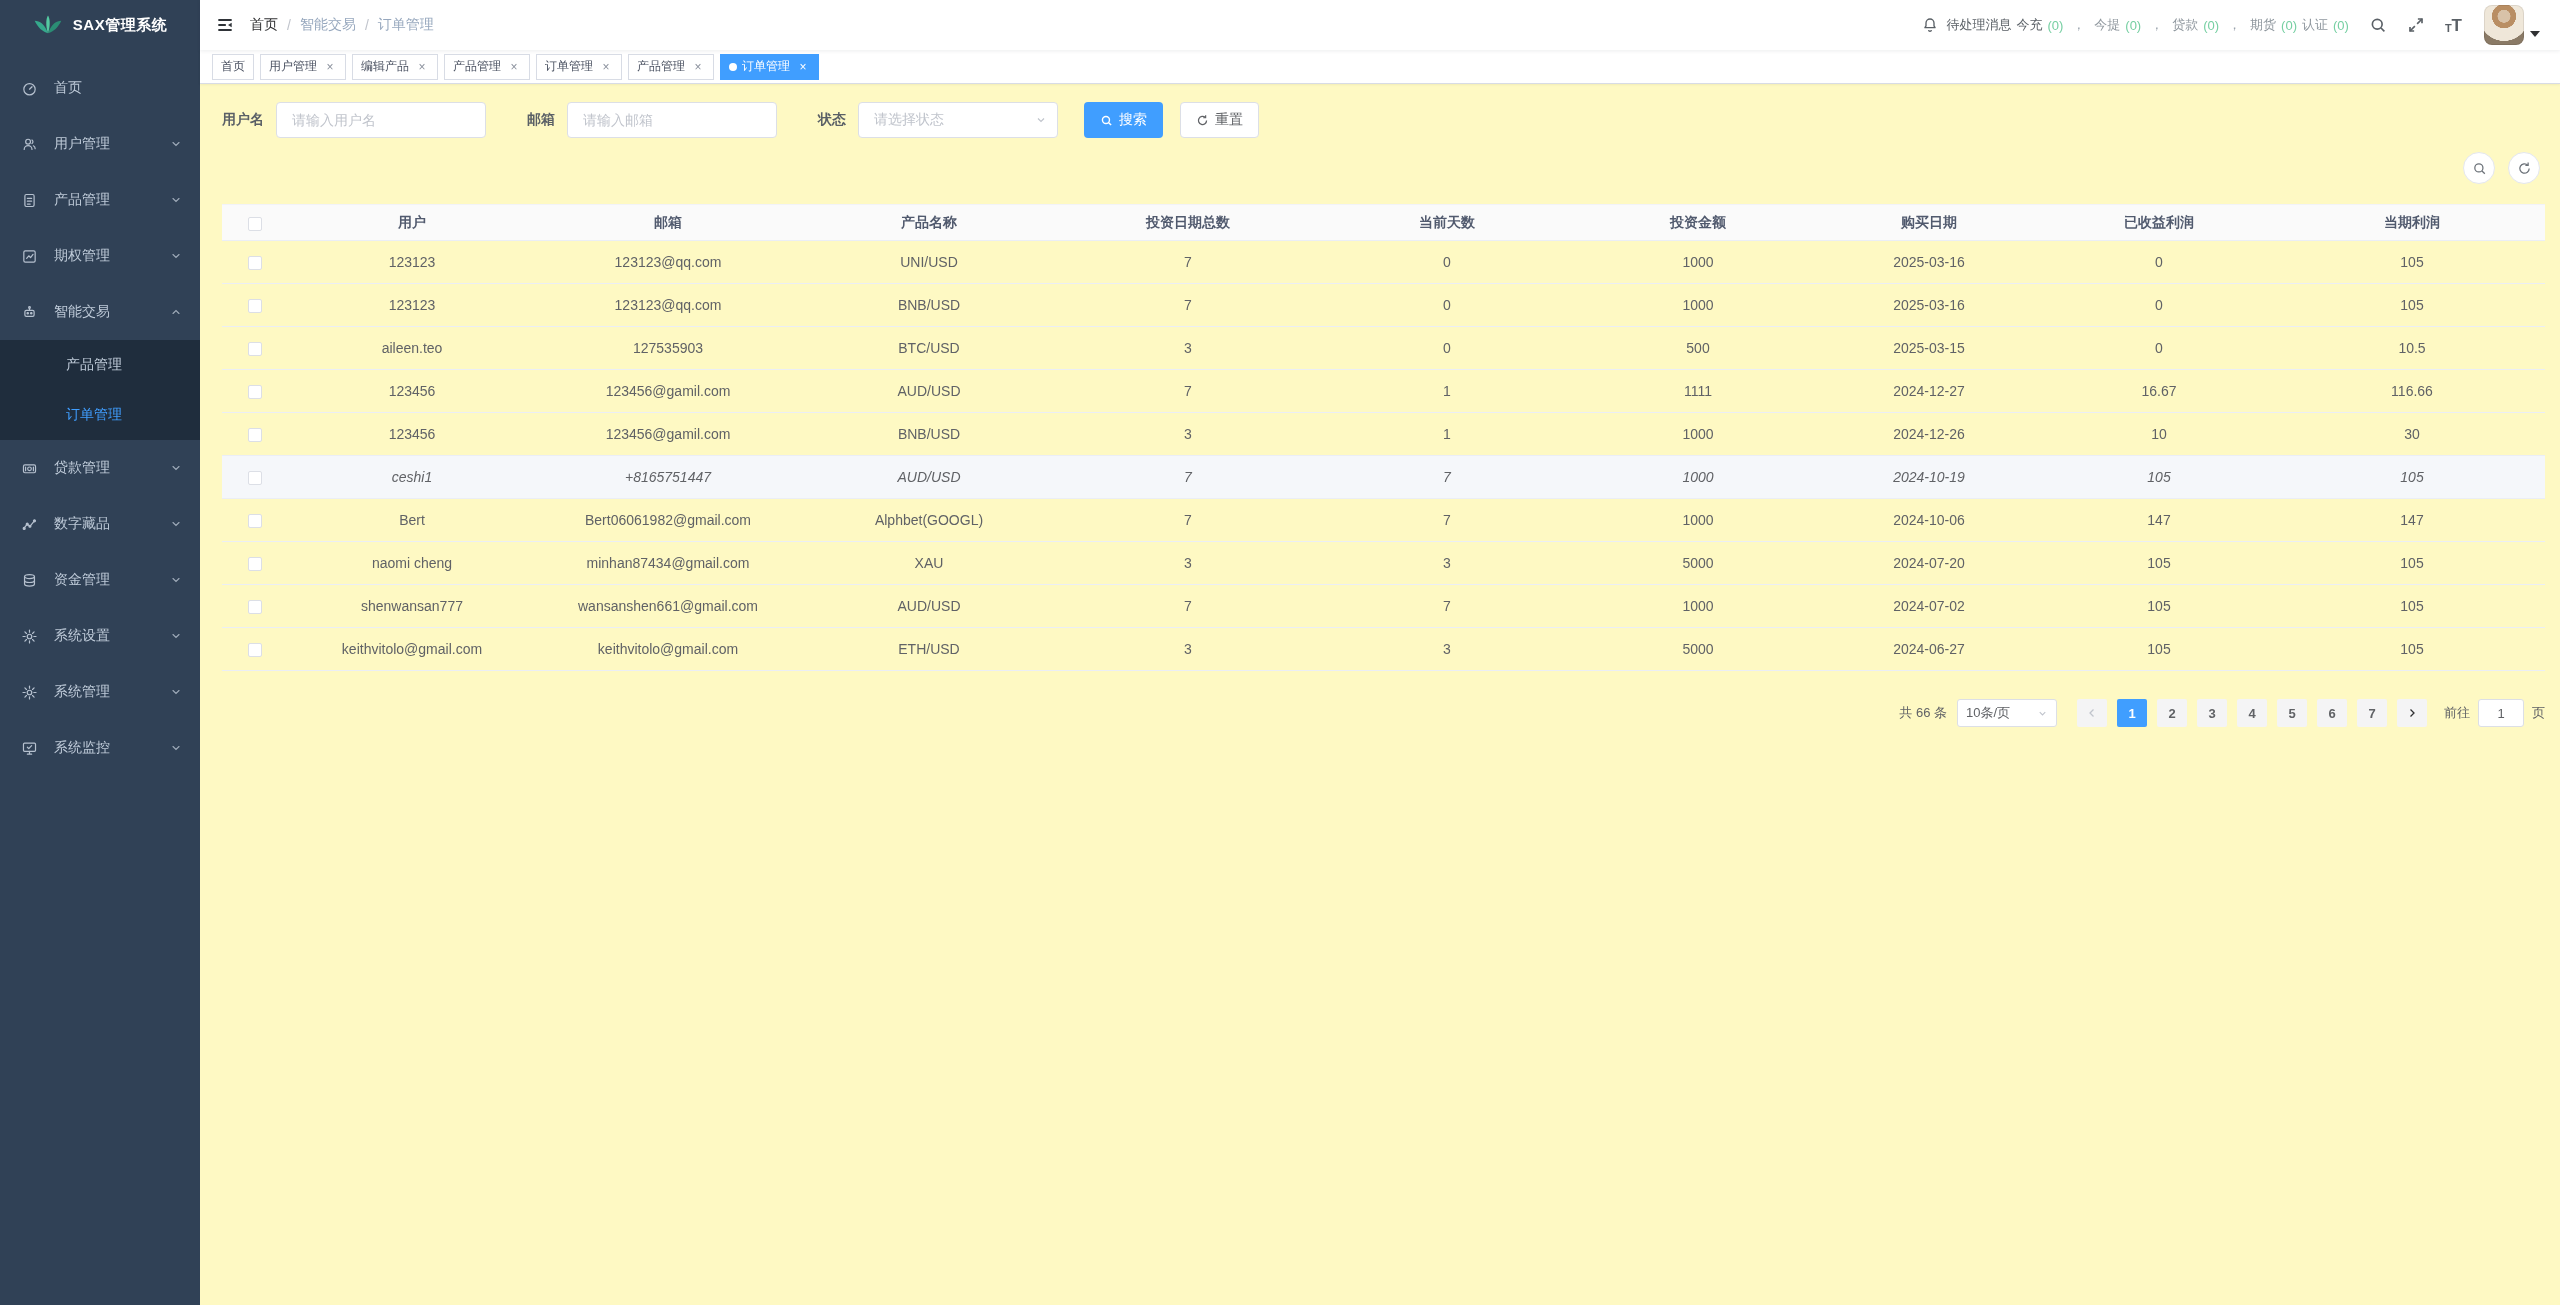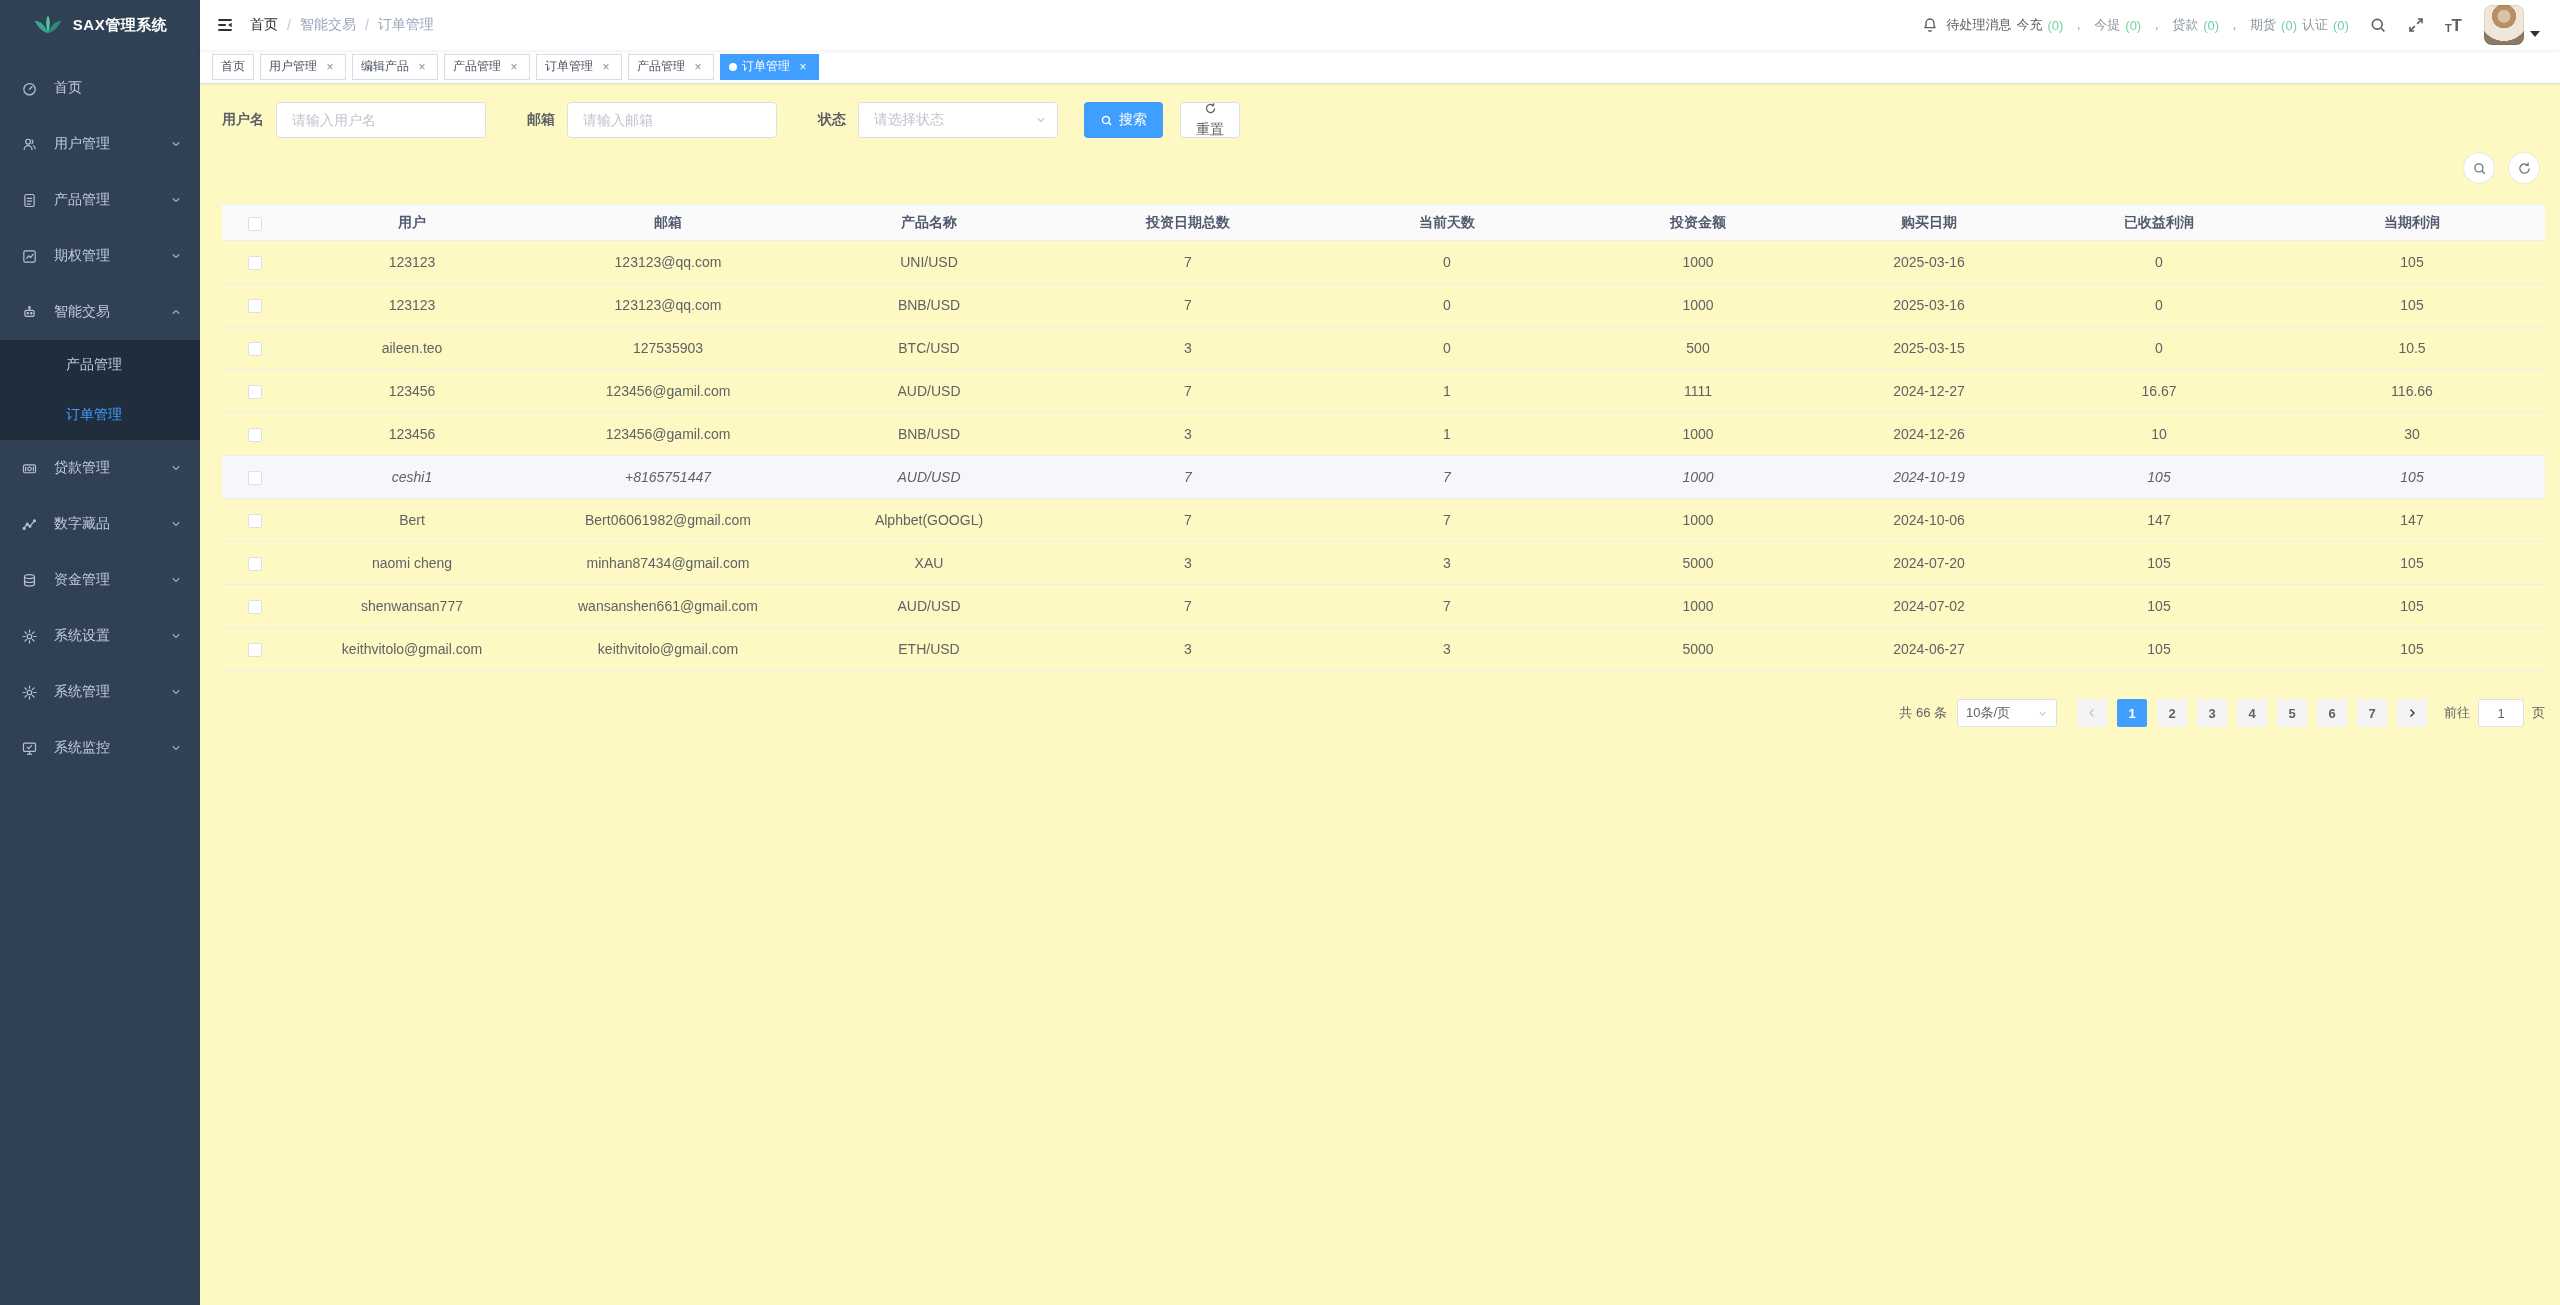--- a/index.html
+++ b/index.html
@@ -66,21 +66,21 @@
   .content { flex:1; padding:18px 15px 0 22px; background:#fef9c3; }
   .filter-row { display:flex; align-items:center; font-size:14px; }
   .f-label { font-weight:bold; color:#5a6066; margin-right:12px; white-space:nowrap; }
   .f-input { width:210px; height:36px; border:1px solid #dcdfe6; border-radius:4px; padding:0 15px; font-size:14px; color:#606266; font-family:inherit; outline:none; }
   .f-input::placeholder { color:#c0c4cc; }
   .f-gap { width:41px; }
   .f-select { width:200px; height:36px; border:1px solid #dcdfe6; border-radius:4px; padding:0 30px 0 15px; display:flex; align-items:center; color:#c0c4cc; position:relative; cursor:pointer; background:#fff; }
   .f-select .sel-chevron { position:absolute; right:10px; color:#c0c4cc; display:flex; }
   .btn { height:36px; border-radius:4px; font-size:14px; display:inline-flex; align-items:center; justify-content:center; gap:6px; padding:0 15px; cursor:pointer; border:1px solid transparent; font-family:inherit; }
   .btn-primary { background:#409eff; color:#fff; margin-left:26px; }
-  .btn-plain { background:#fff; color:#606266; border-color:#dcdfe6; margin-left:17px;flex-direction:column; }
+  .btn-plain { background:#fff; color:#606266; border-color:#dcdfe6; margin-left:17px; }
   .btn svg { display:block; }
 
   .tools-row { display:flex; justify-content:flex-end; gap:13px; margin-top:14px; padding-right:5px; }
   .circle-btn { width:32px; height:32px; border-radius:50%; border:1px solid #e4e7ed; background:#fff; display:flex; align-items:center; justify-content:center; color:#6b7178; cursor:pointer; }
 
   
   table { width:100%; border-collapse:collapse; table-layout:fixed; margin-top:20px; font-size:14px; }
   thead th { height:36px; background:#fafafa; color:#515a6e; font-weight:600; border-bottom:1px solid #ebeef5; border-top:1px solid #f2f3f7; text-align:center; font-size:14px; }
   tbody td { height:43px; border-bottom:1px solid #ebeef5; text-align:center; color:#606266; overflow:hidden; white-space:nowrap; text-overflow:ellipsis; }
   tbody tr.hl { background:#f5f7fa;font-style:italic; }

